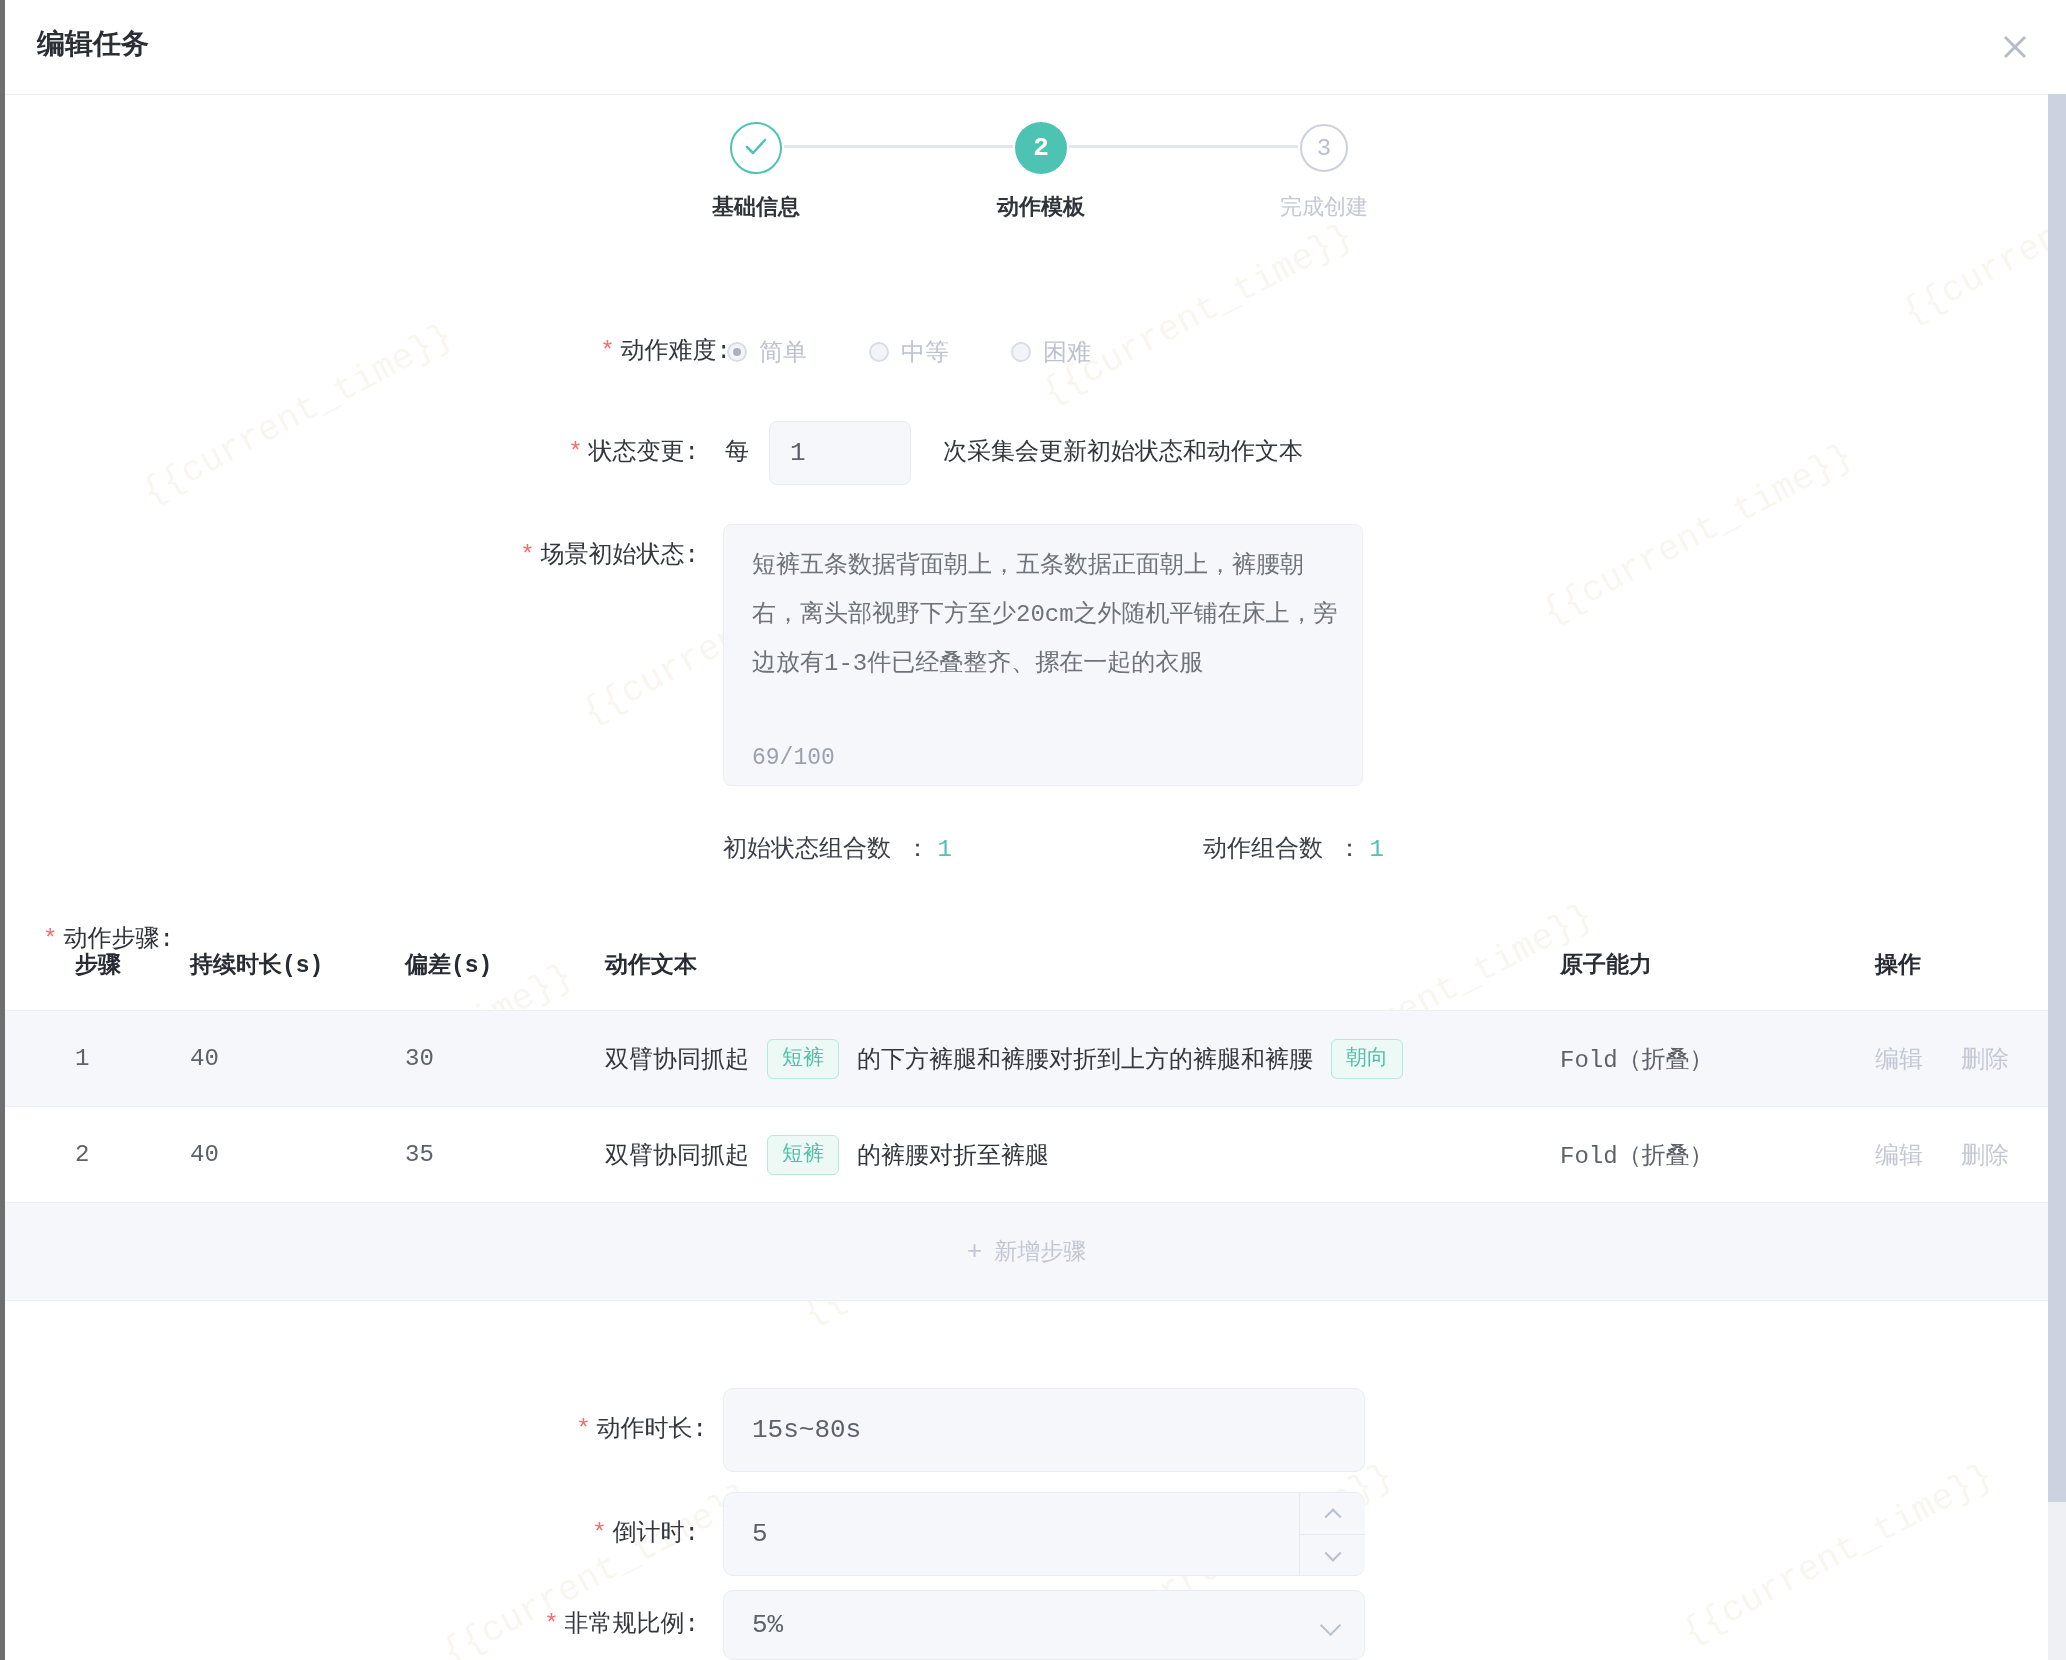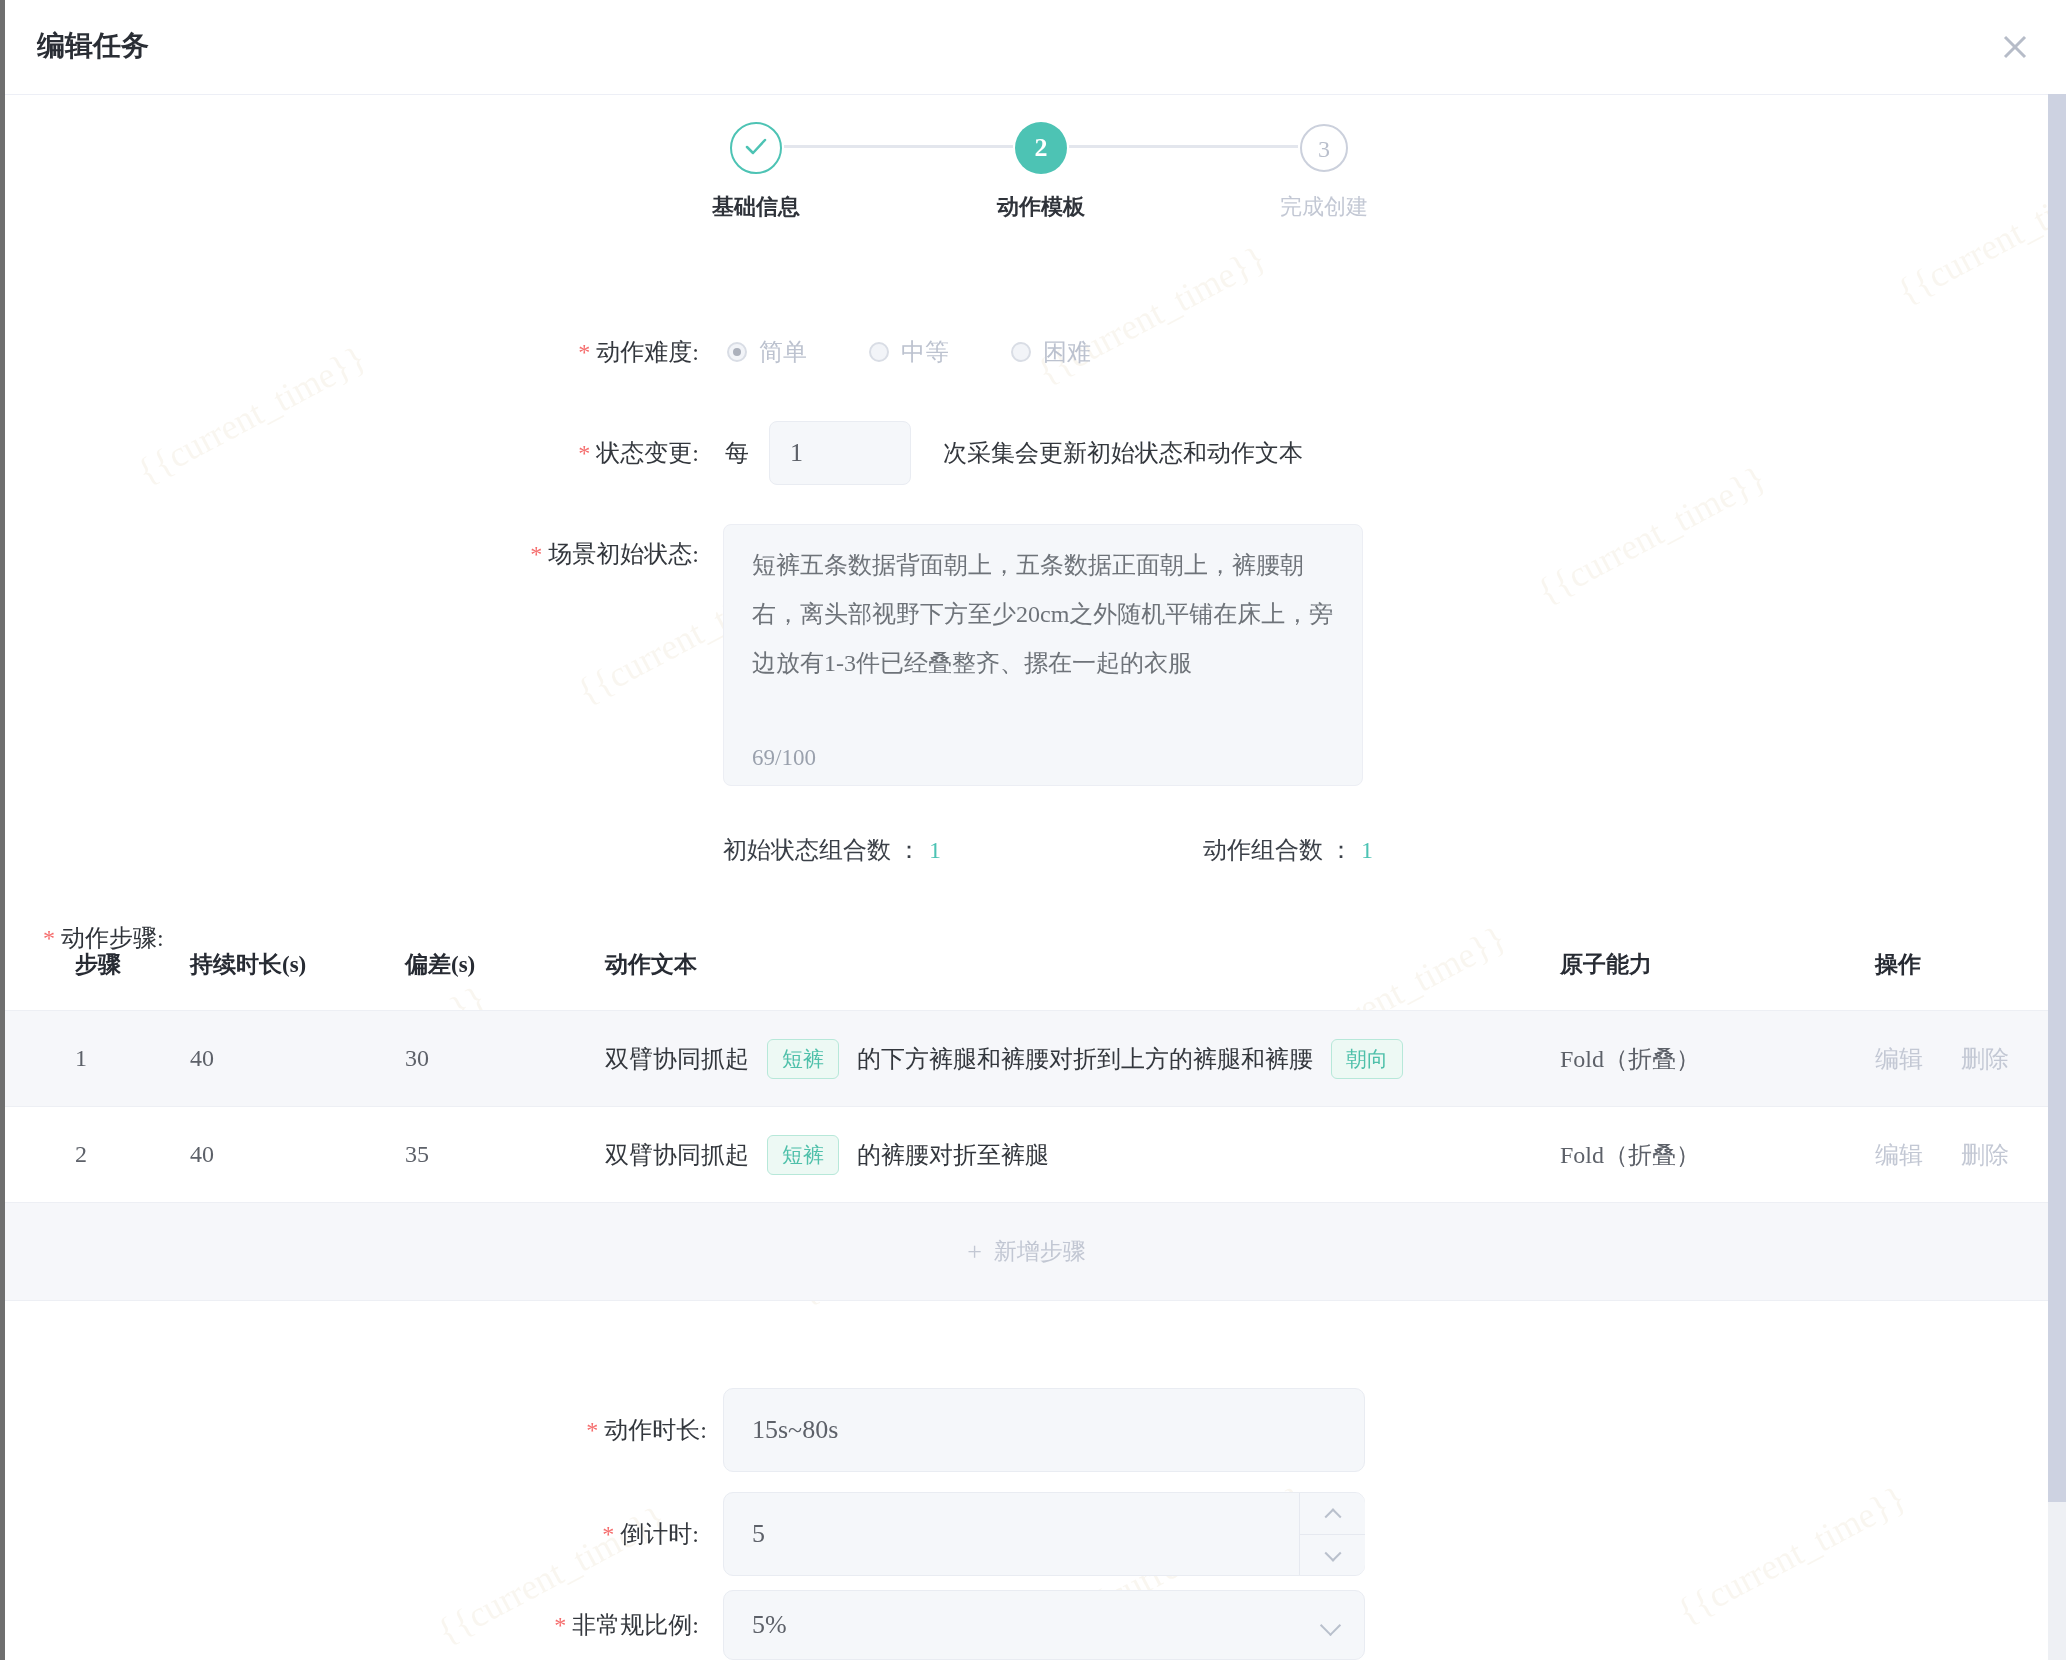--- a/index.html
+++ b/index.html
@@ -1,17 +1,17 @@
 <!DOCTYPE html>
 <html><head>
 <meta charset="utf-8">
 <style>
   html,body{margin:0;padding:0;background:#fff;}
   .page{position:relative;width:2066px;height:1660px;overflow:hidden;background:#a3a3a3;
-        font-family:Liberation Serif, serif;color:#2f3339;}
+        font-family:Liberation Mono, monospace;color:#2f3339;}
   
   .overlay-strip{position:absolute;left:0;top:0;width:5px;height:100%;background:#6f6f6f;z-index:5;}
 
   
   .dlg-header{position:absolute;left:5px;top:0;right:0;height:94px;border-bottom:1px solid #edeff6;background:#fff;z-index:3;}
   .dlg-title{position:absolute;left:32px;top:0;line-height:92px;font-size:28px;font-weight:bold;color:#2a2e35;}
   .close-btn{position:absolute;right:34px;top:30px;width:34px;height:34px;cursor:pointer;}
 
   
   .dlg-body{position:absolute;left:5px;top:94px;right:0;bottom:0;background:#fff;}
@@ -34,21 +34,21 @@
   .step-label.done,.step-label.active{color:#2f333a;font-weight:bold;}
   .step-label.pending{color:#c3c8d4;font-weight:normal;}
 
   
   .frow{position:absolute;left:0;width:100%;z-index:2;}
   .flabel{position:absolute;left:0;width:694px;text-align:right;font-size:24px;color:#33373d;white-space:nowrap;}
   .req{color:#f56c6c;margin-right:6px;}
 
   
   .row-difficulty{top:236px;height:44px;}
-  .row-difficulty .flabel{line-height:44px;}
+  .row-difficulty .flabel{line-height:44px;padding-left:32px;}
   .radio-group{position:absolute;left:722px;top:0;height:44px;display:flex;align-items:center;}
   .radio-opt{display:flex;align-items:center;margin-right:62px;cursor:pointer;}
   .radio-circle{width:20px;height:20px;border-radius:50%;border:2px solid #d9dde5;background:#f2f4f8;
         box-sizing:border-box;display:flex;align-items:center;justify-content:center;}
   .radio-dot{width:8px;height:8px;border-radius:50%;background:#abb0bb;display:none;}
   .radio-opt.selected .radio-dot{display:block;}
   .radio-text{margin-left:12px;font-size:24px;color:#bcc2cf;}
 
   
   .row-statechange{top:326px;height:66px;}

